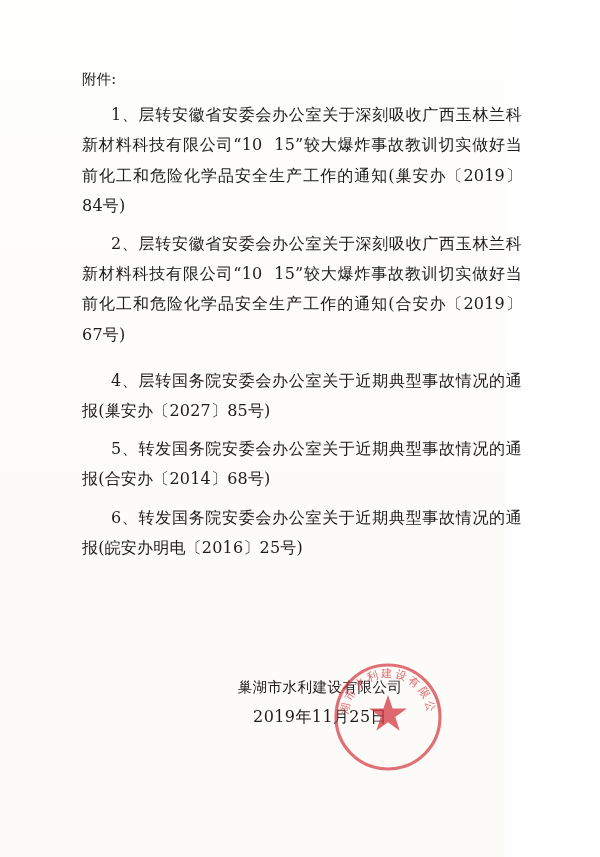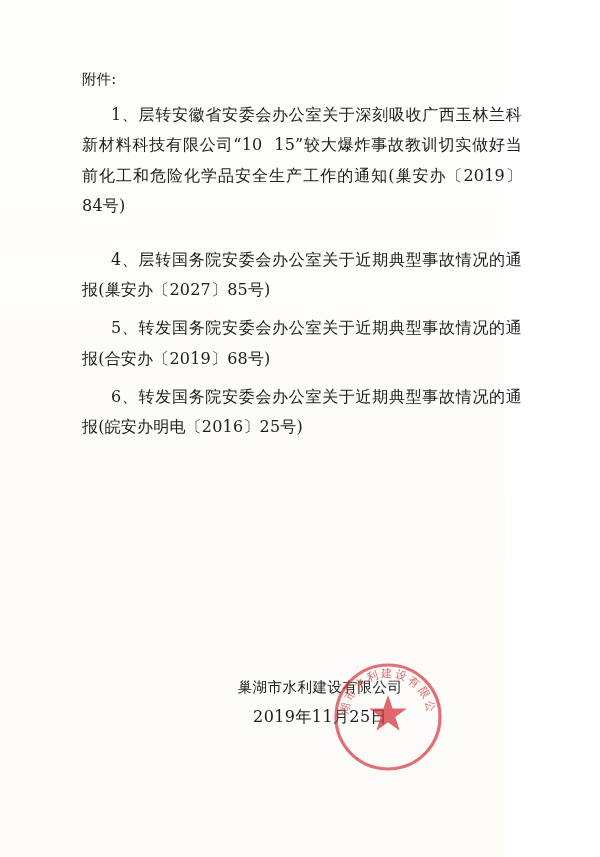--- a/index.html
+++ b/index.html
@@ -97,28 +97,29 @@
 
 <div class="page">
   <div class="paper-texture"></div>
 
   <div class="content">
     <div class="attach-label">附件:</div>
 
     <div class="doc-line para indent">1、层转安徽省安委会办公室关于深刻吸收广西玉林兰科新材料科技有限公司“10  15”较大爆炸事故教训切实做好当前化工和危险化学品安全生产工作的通知(巢安办〔2019〕84号)</div>
     <div class="para-gap"></div>
 
+    <div class="doc-line para indent">2、层转安徽省安委会办公室关于深刻吸收广西玉林兰科新材料科技有限公司“10  15”较大爆炸事故教训切实做好当前化工和危险化学品安全生产工作的通知(合安办〔2019〕67号)</div>
     <div class="para-gap"></div>
 
     <div class="para-gap"></div>
 
     <div class="doc-line para indent">4、层转国务院安委会办公室关于近期典型事故情况的通报(巢安办〔2027〕85号)</div>
     <div class="para-gap"></div>
 
-    <div class="doc-line para indent">5、转发国务院安委会办公室关于近期典型事故情况的通报(合安办〔2019〕68号)</div>
+    <div class="doc-line para indent">5、转发国务院安委会办公室关于近期典型事故情况的通报(合安办〔2014〕68号)</div>
     <div class="para-gap"></div>
 
     <div class="doc-line para indent">6、转发国务院安委会办公室关于近期典型事故情况的通报(皖安办明电〔2016〕25号)</div>
     <div class="para-gap"></div>
 
   </div>
 
   <div class="signature-block">
     <div class="sig-org">巢湖市水利建设有限公司</div>
     <div class="sig-date">2019年11月25日</div>

